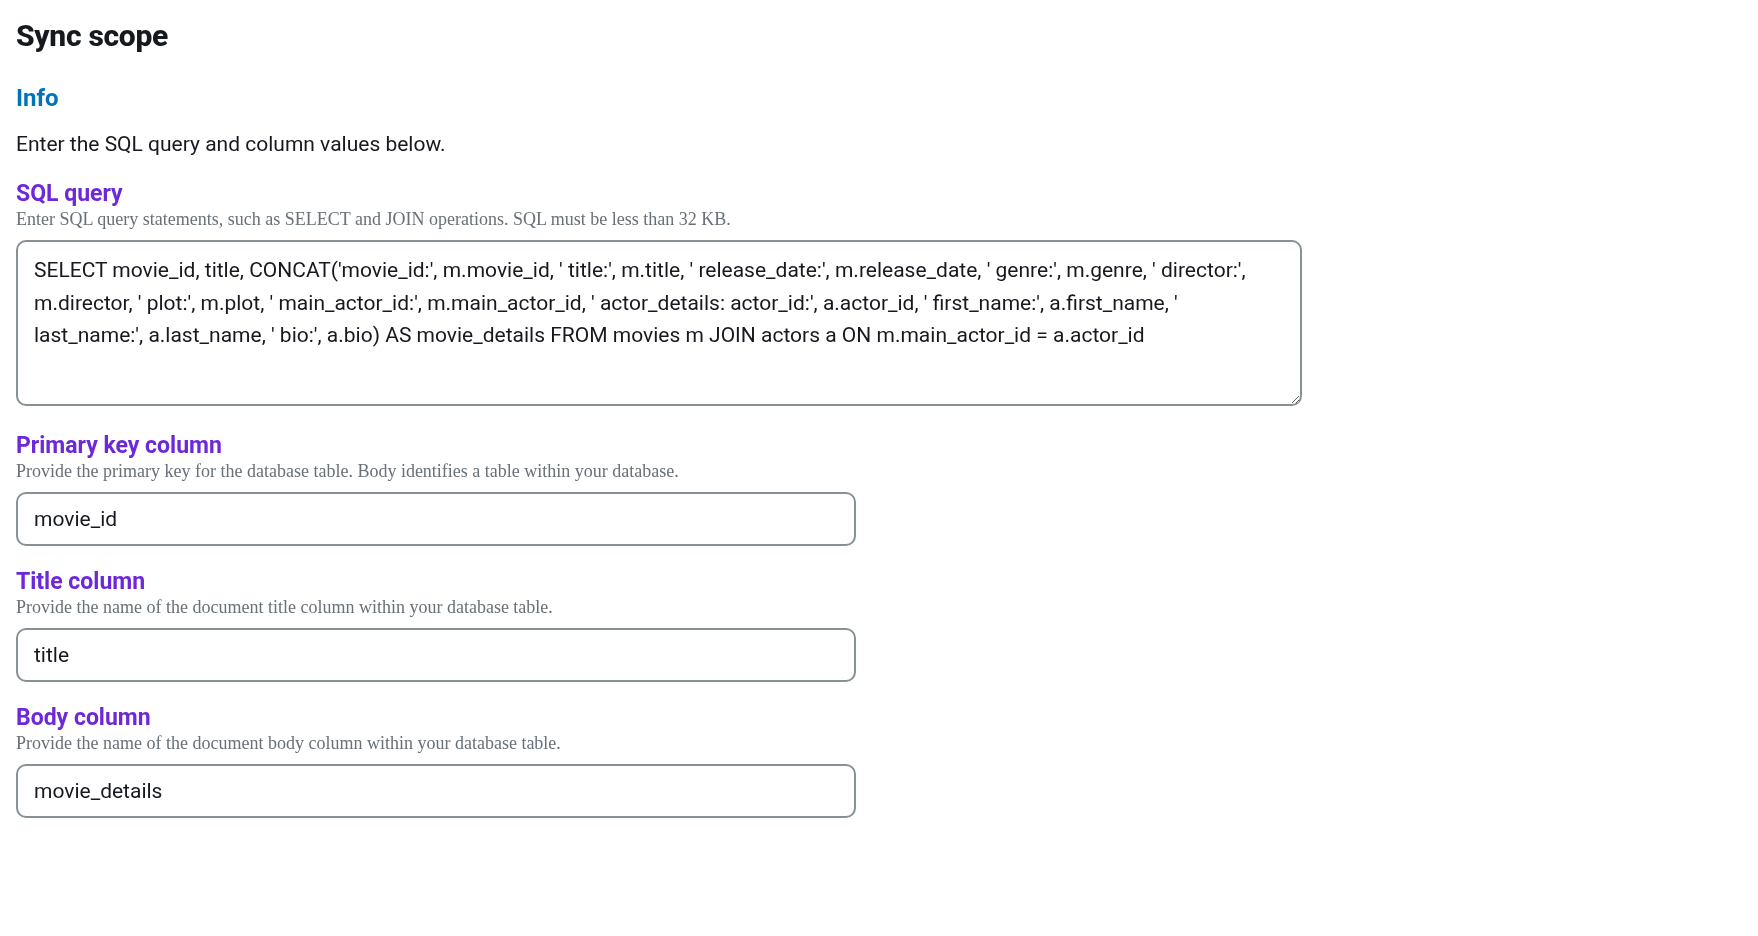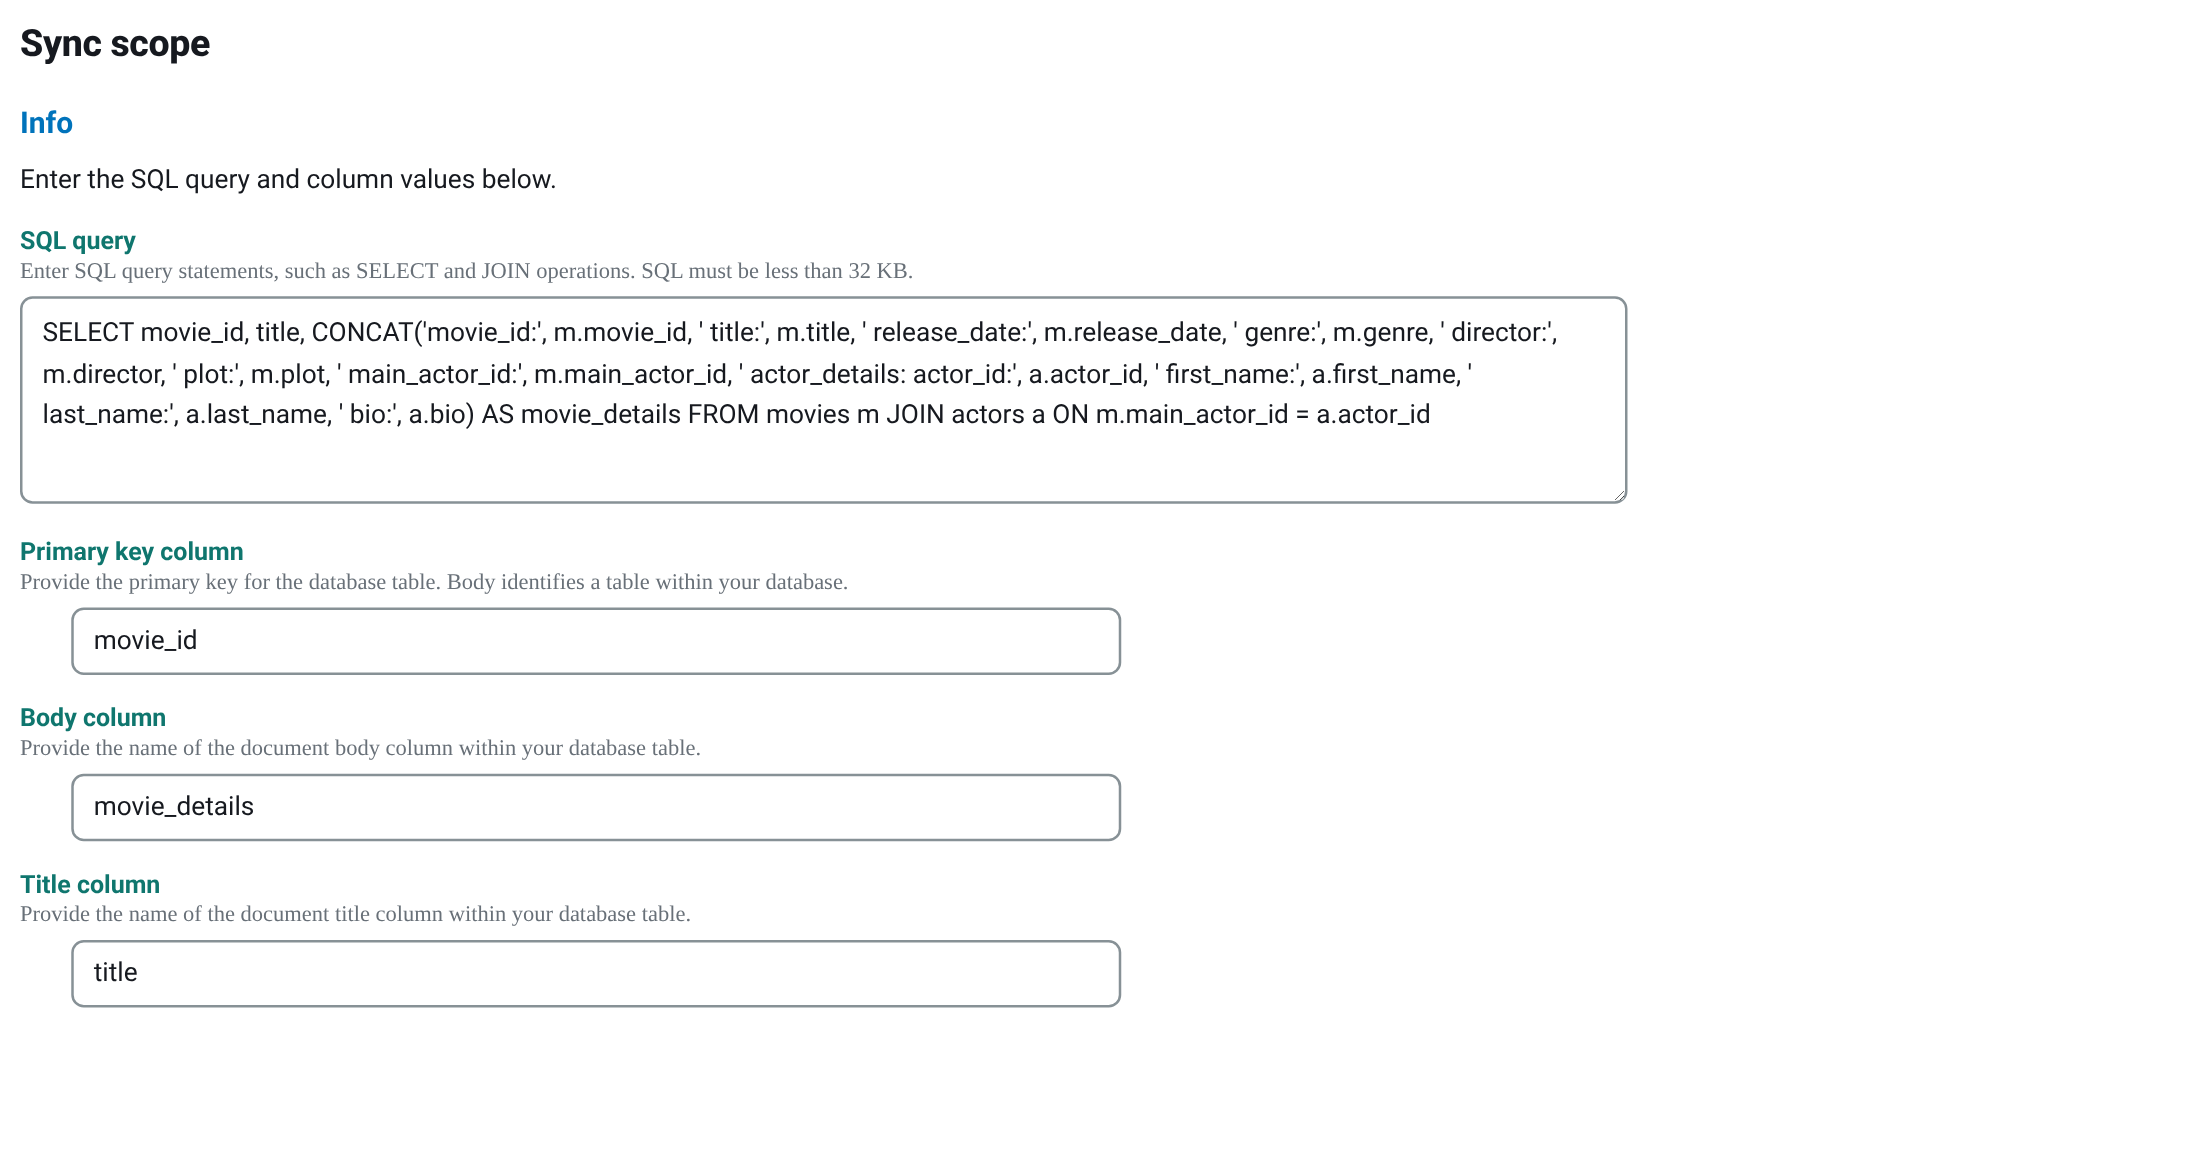--- a/index.html
+++ b/index.html
@@ -34,23 +34,23 @@
   }
   .intro {
     font-size: 21px;
     color: #16191f;
     margin-bottom: 24px;
   }
   .field-group {
     margin-bottom: 22px;
   }
   .field-label {
-    font-size: 20px;
+    font-size: 23px;
     font-weight: 700;
-    color: #0f766e;
+    color: #6d28d9;
     margin-bottom: 2px;
   }
   .field-help {
     font-size: 18px;
     color: #687078;
     margin-bottom: 10px;
     font-family: Liberation Serif, serif;
   }
   textarea.sql {
     width: 1286px;
@@ -70,21 +70,20 @@
     width: 840px;
     max-width: 100%;
     height: 54px;
     border: 2px solid #879196;
     border-radius: 10px;
     padding: 4px 16px;
     font-size: 21px;
     color: #16191f;
     font-family: inherit;
     outline: none;
-    margin-left: 41px;
   }
 </style>
 </head>
 <body>
 
 <div class="page">
 
   <div class="heading-row">
     <div class="heading">Sync scope</div>
     <div class="info-link">Info</div>
@@ -98,24 +97,24 @@
     <textarea class="sql" style="">SELECT movie_id, title, CONCAT('movie_id:', m.movie_id, ' title:', m.title, ' release_date:', m.release_date, ' genre:', m.genre, ' director:', m.director, ' plot:', m.plot, ' main_actor_id:', m.main_actor_id, ' actor_details: actor_id:', a.actor_id, ' first_name:', a.first_name, ' last_name:', a.last_name, ' bio:', a.bio) AS movie_details FROM movies m JOIN actors a ON m.main_actor_id = a.actor_id</textarea>
   </div>
 
   <div class="field-group">
     <div class="field-label">Primary key column</div>
     <div class="field-help">Provide the primary key for the database table. Body identifies a table within your database.</div>
     <input class="txt" type="text" value="movie_id" style="">
   </div>
 
   <div class="field-group">
+    <div class="field-label">Title column</div>
+    <div class="field-help">Provide the name of the document title column within your database table.</div>
+    <input class="txt" type="text" value="title" style="">
+  </div>
+
+  <div class="field-group">
     <div class="field-label">Body column</div>
     <div class="field-help">Provide the name of the document body column within your database table.</div>
     <input class="txt" type="text" value="movie_details" style="">
   </div>
 
-  <div class="field-group">
-    <div class="field-label">Title column</div>
-    <div class="field-help">Provide the name of the document title column within your database table.</div>
-    <input class="txt" type="text" value="title" style="">
-  </div>
-
 </div>
 
 </body></html>

